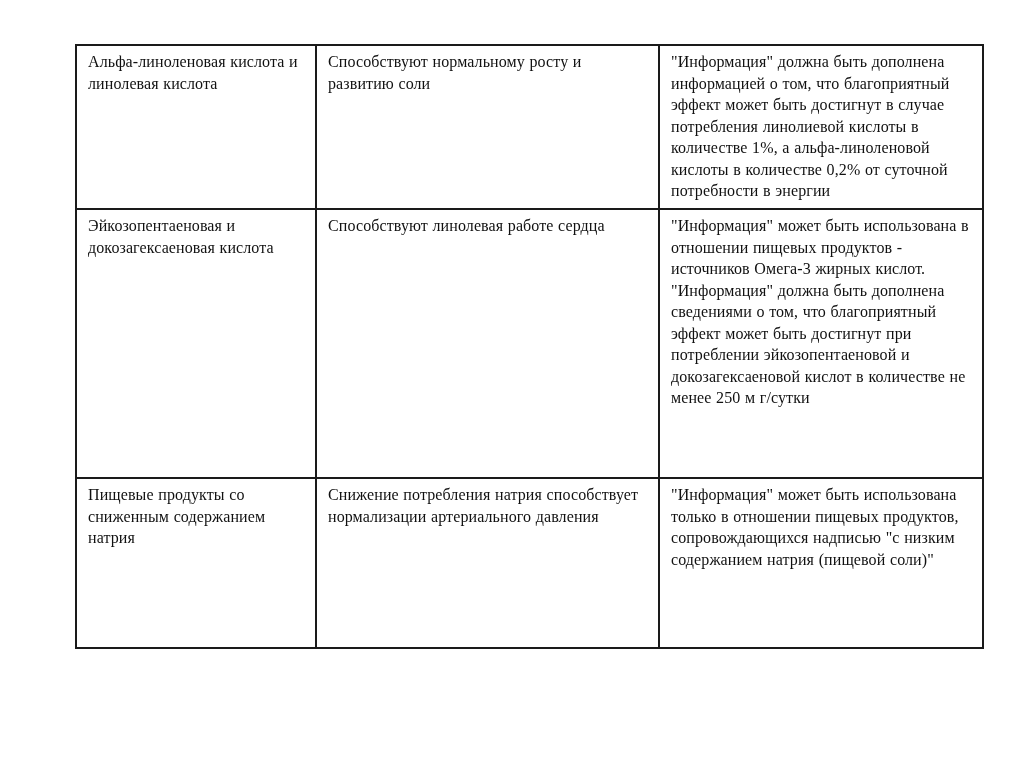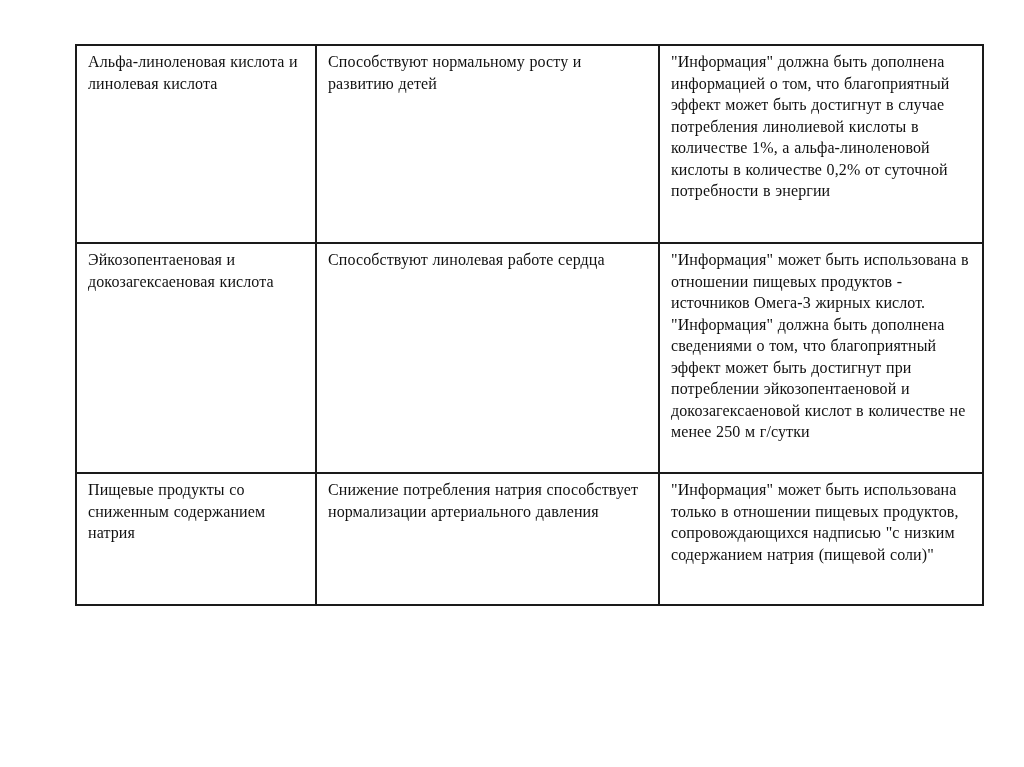--- a/index.html
+++ b/index.html
@@ -29,38 +29,38 @@
   table.doc-table td {
     border: 2px solid #1a1a1a;
     vertical-align: top;
     padding: 5px 10px 6px 11px;
     letter-spacing: 0.1px;
     word-spacing: 0.5px;
   }
   col.c1 { width: 240px; }
   col.c2 { width: 343px; }
   col.c3 { width: 324px; }
-  tr.r1 { height: 198px; }
-  tr.r2 { height: 230px; }
-  tr.r3 { height: 132px; margin-top: 44px; }
+  tr.r1 { height: 164px; }
+  tr.r2 { height: 269px; }
+  tr.r3 { height: 170px; margin-top: 44px; }
 </style>
 </head>
 <body>
 
 <div class="page">
   <table class="doc-table">
     <colgroup>
       <col class="c1">
       <col class="c2">
       <col class="c3">
     </colgroup>
     <tbody>
       <tr class="r1">
         <td>Альфа-линоленовая кислота и линолевая кислота</td>
-        <td>Способствуют нормальному росту и развитию детей</td>
+        <td>Способствуют нормальному росту и развитию соли</td>
         <td>"Информация" должна быть дополнена информацией о том, что благоприятный эффект может быть достигнут в случае потребления линолиевой кислоты в количестве 1%, а альфа-линоленовой кислоты в количестве 0,2% от суточной потребности в энергии</td>
       </tr>
       <tr class="r2">
         <td>Эйкозопентаеновая и докозагексаеновая кислота</td>
         <td>Способствуют линолевая работе сердца</td>
         <td>"Информация" может быть использована в отношении пищевых продуктов - источников Омега-3 жирных кислот. "Информация" должна быть дополнена сведениями о том, что благоприятный эффект может быть достигнут при потреблении эйкозопентаеновой и докозагексаеновой кислот в количестве не менее 250 м г/сутки</td>
       </tr>
       <tr class="r3">
         <td>Пищевые продукты со сниженным содержанием натрия</td>
         <td>Снижение потребления натрия способствует нормализации артериального давления</td>

